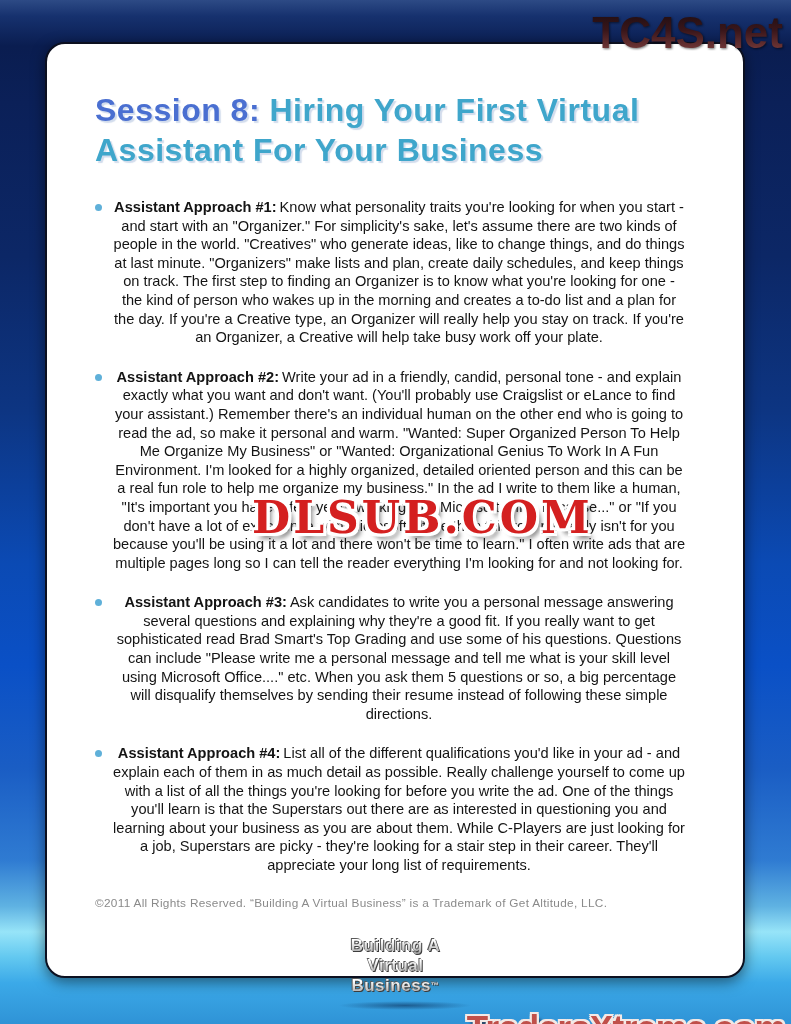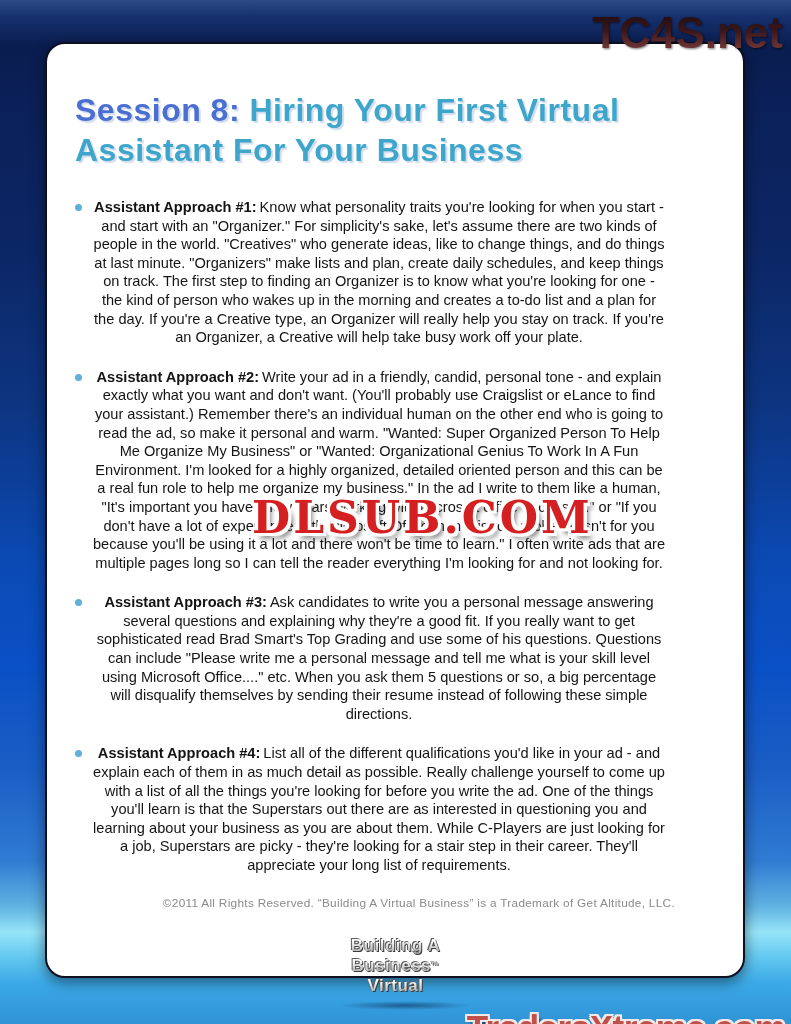--- a/index.html
+++ b/index.html
@@ -14,21 +14,21 @@
       #2d4a85 0%, #16316e 1.6%, #0a1d50 4.5%, #0b2058 10%,
       #0c2766 25%, #0d3582 40%, #0b4ab4 55%, #0a50c6 65%,
       #1a5dc4 75%, #2f7bd2 84%, #5fb2e2 88.5%, #97e4f8 91%,
       #62c8f0 93.5%, #3ba9e8 96%, #2f93d6 100%);
   }
   .card{
     position:absolute;left:45px;top:42px;width:700px;height:936px;
     background:#ffffff;border:2px solid #0c1020;border-radius:20px;
     box-shadow:0 4px 14px rgba(0,0,0,0.5);
     box-sizing:border-box;
-    padding:46px 48px 0 28px;
+    padding:46px 48px 0 48px;
   }
   h1.title{
     margin:0 0 22px 0;width:565px;
     font-size:32px;line-height:40px;font-weight:bold;
     letter-spacing:0.5px;
     text-shadow:2px 2px 1px rgba(205,216,234,0.9);
   }
   .title .lead{color:#4a6fd1;}
   .title .rest{color:#3fa6cb;}
   .bullets{margin-top:28px;text-align:center;}
@@ -36,21 +36,21 @@
     display:flex;align-items:flex-start;
     width:592px;margin-bottom:21px;
     font-size:14.6px;line-height:18.6px;color:#141414;
   }
   .bullet-item .dot{
     flex:0 0 auto;width:7px;height:7px;border-radius:50%;
     background:#5fb0d9;margin:6px 9px 0 0;
   }
   .bullet-item .lead-label{font-weight:bold;padding-right:3px;}
   .footer{
-    text-align:right;width:600px;
+    text-align:left;width:600px;
     font-size:11.8px;color:#8a8a8a;letter-spacing:0.3px;
   }
   
   .wm-tc4s{
     position:absolute;top:8px;right:8px;z-index:30;
     font-size:44px;font-weight:bold;letter-spacing:0px;
     background:linear-gradient(180deg,#1a0c10 0%,#3a161a 45%,#8a4644 100%);
     -webkit-background-clip:text;background-clip:text;color:transparent;
     text-shadow:0 0 0 rgba(0,0,0,0);
     filter:drop-shadow(1px 1px 1px rgba(0,0,0,0.55));
@@ -130,21 +130,21 @@
     </div>
 
     <div class="footer">©2011 All Rights Reserved. “Building A Virtual Business” is a Trademark of Get Altitude, LLC.</div>
 
   </div>
 
   <div class="brand-shadow"></div>
 
   <div class="brand">
     <span class="ln">Building A</span>
+    <span class="ln">Virtual</span>
     <span class="ln"><span>Business</span><span class="tm">™</span></span>
-    <span class="ln">Virtual</span>
   </div>
 
   <div class="wm-tc4s">TC4S.net</div>
   <div class="wm-dlsub">DLSUB.COM</div>
   <div class="wm-traders">TradersXtreme.com</div>
 
 </div>
 
 </body></html>

